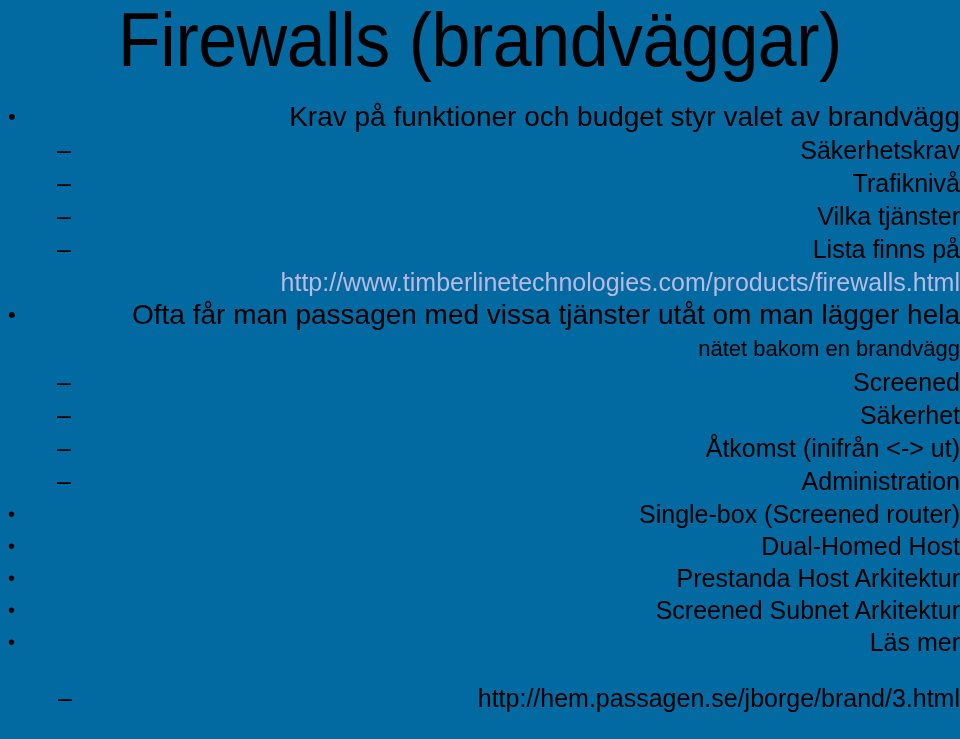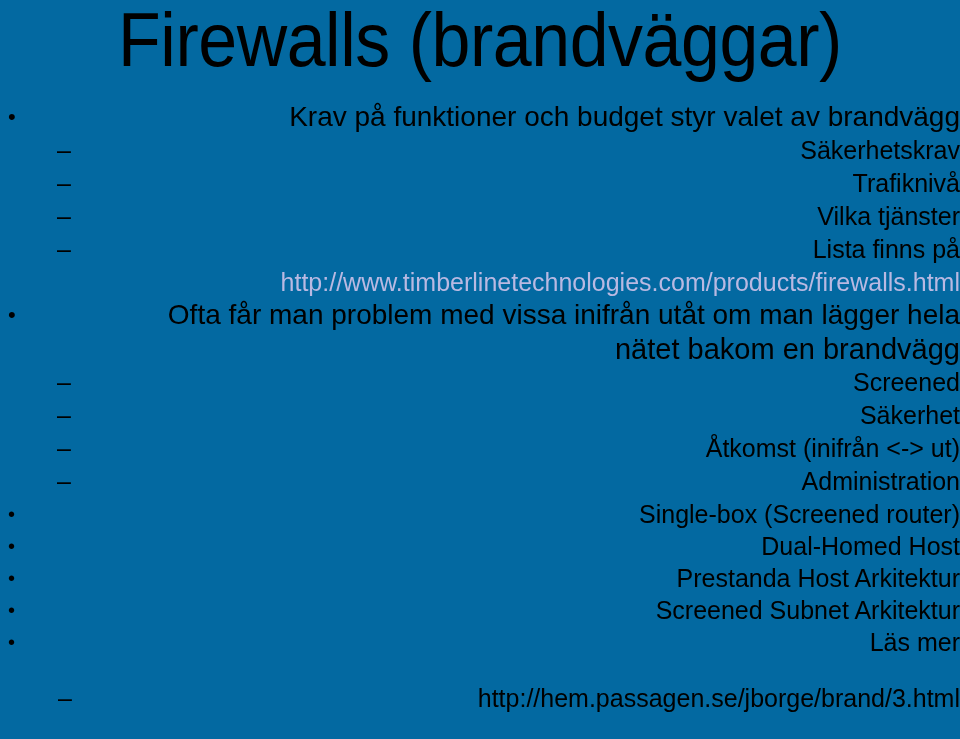--- a/index.html
+++ b/index.html
@@ -113,21 +113,21 @@
   }
   .lvl2b .bullet {
     left: 58px;
     top: 0;
     font-size: 25px;
     line-height: 33px;
   }
 
   
   .cont {
-    font-size: 29px;
+    font-size: 22px;
     line-height: 34px;
     padding-left: 33px;
   }
 
   
   .url-light {
     display: block;
     color: #b9b9e2;
     font-size: 25px;
     line-height: 32px;
@@ -170,21 +170,21 @@
 
     <div class="line lvl2">
       <span class="bullet">–</span>
       <span class="text">Lista finns på</span>
     </div>
 
     <div class="url-light">http://www.timberlinetechnologies.com/products/firewalls.html</div>
 
     <div class="line lvl1">
       <span class="bullet">•</span>
-      <span class="text">Ofta får man problem med vissa inifrån utåt om man lägger hela</span>
+      <span class="text">Ofta får man passagen med vissa tjänster utåt om man lägger hela</span>
     </div>
     <div class="line cont">
       <span class="text">nätet bakom en brandvägg</span>
     </div>
 
     <div class="line lvl2">
       <span class="bullet">–</span>
       <span class="text">Screened</span>
     </div>
 

